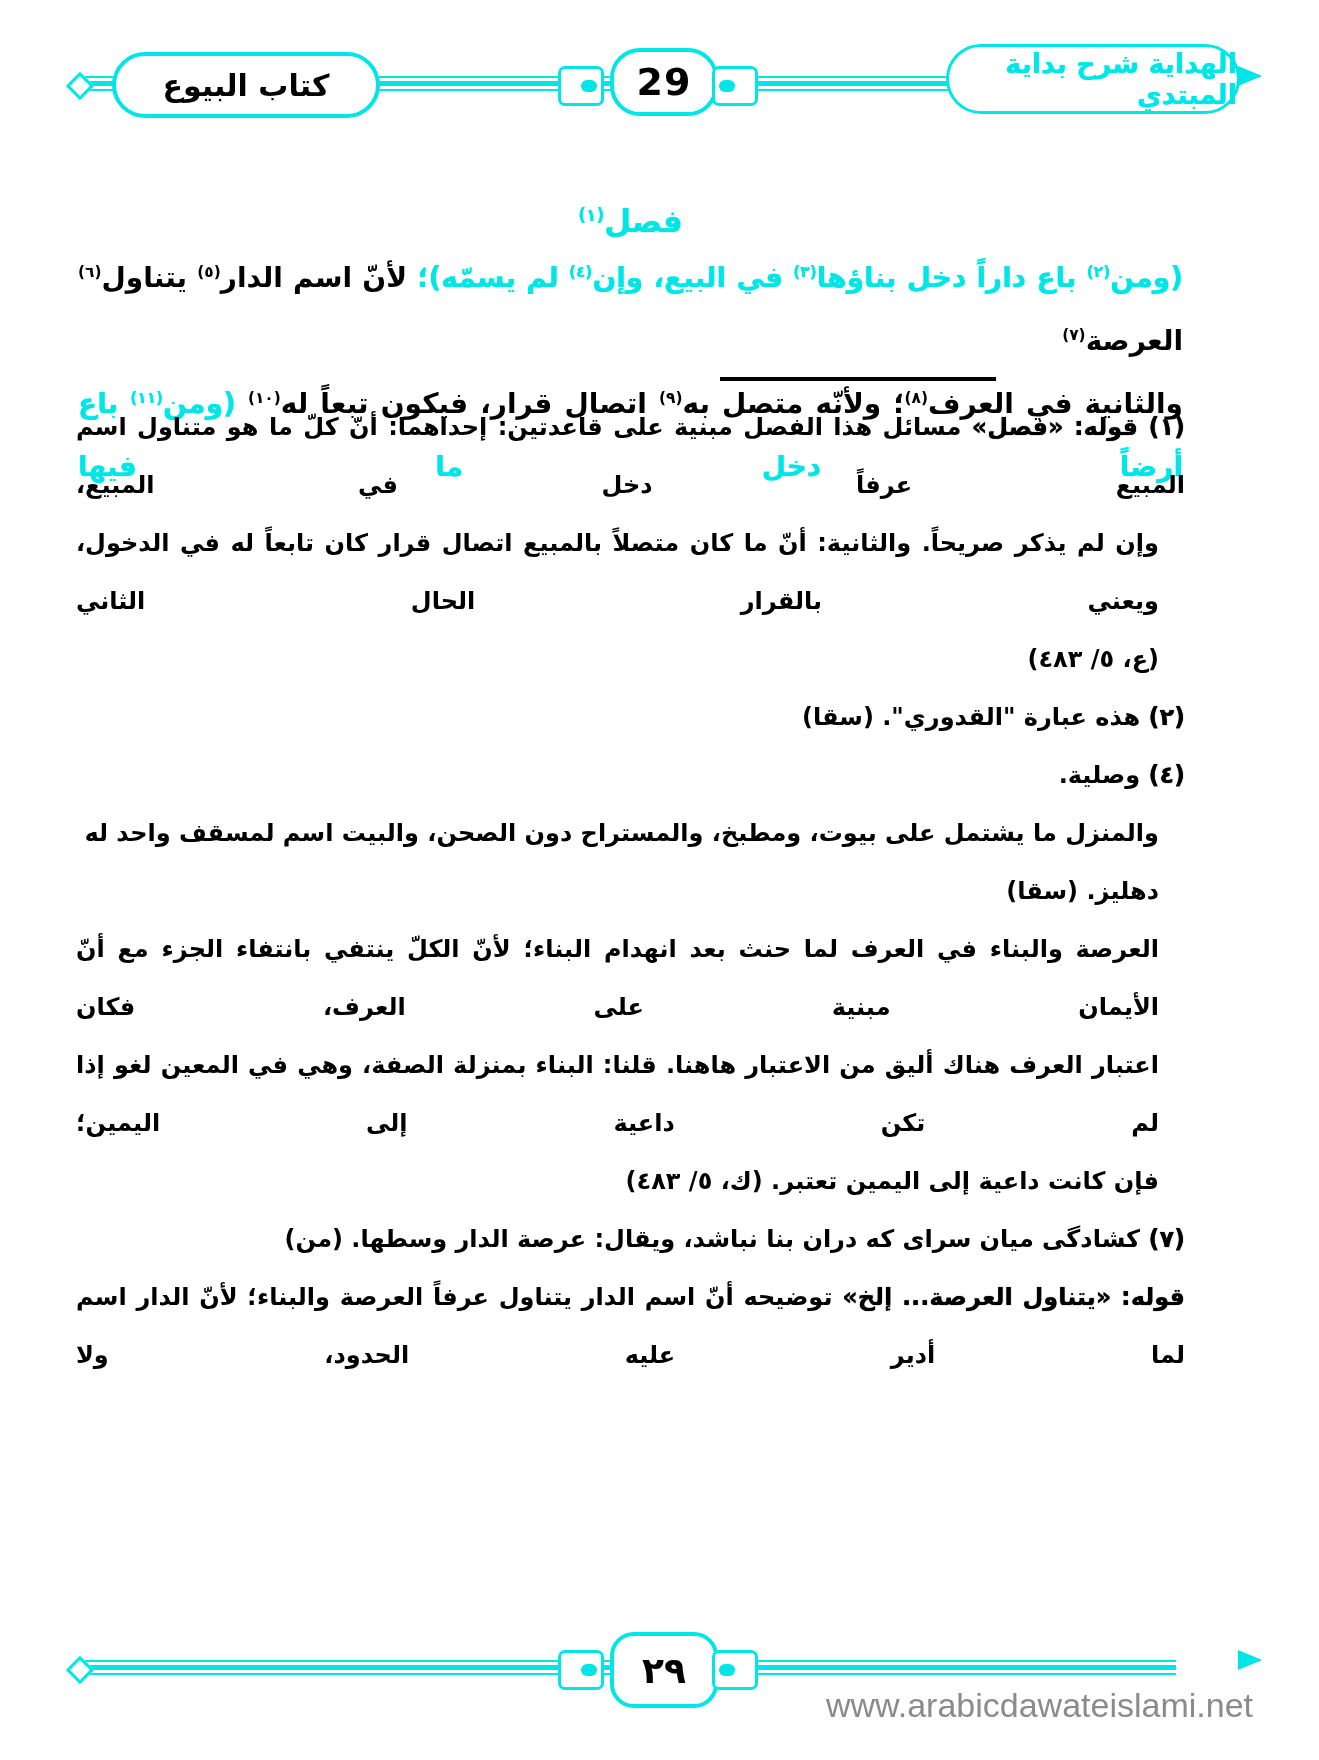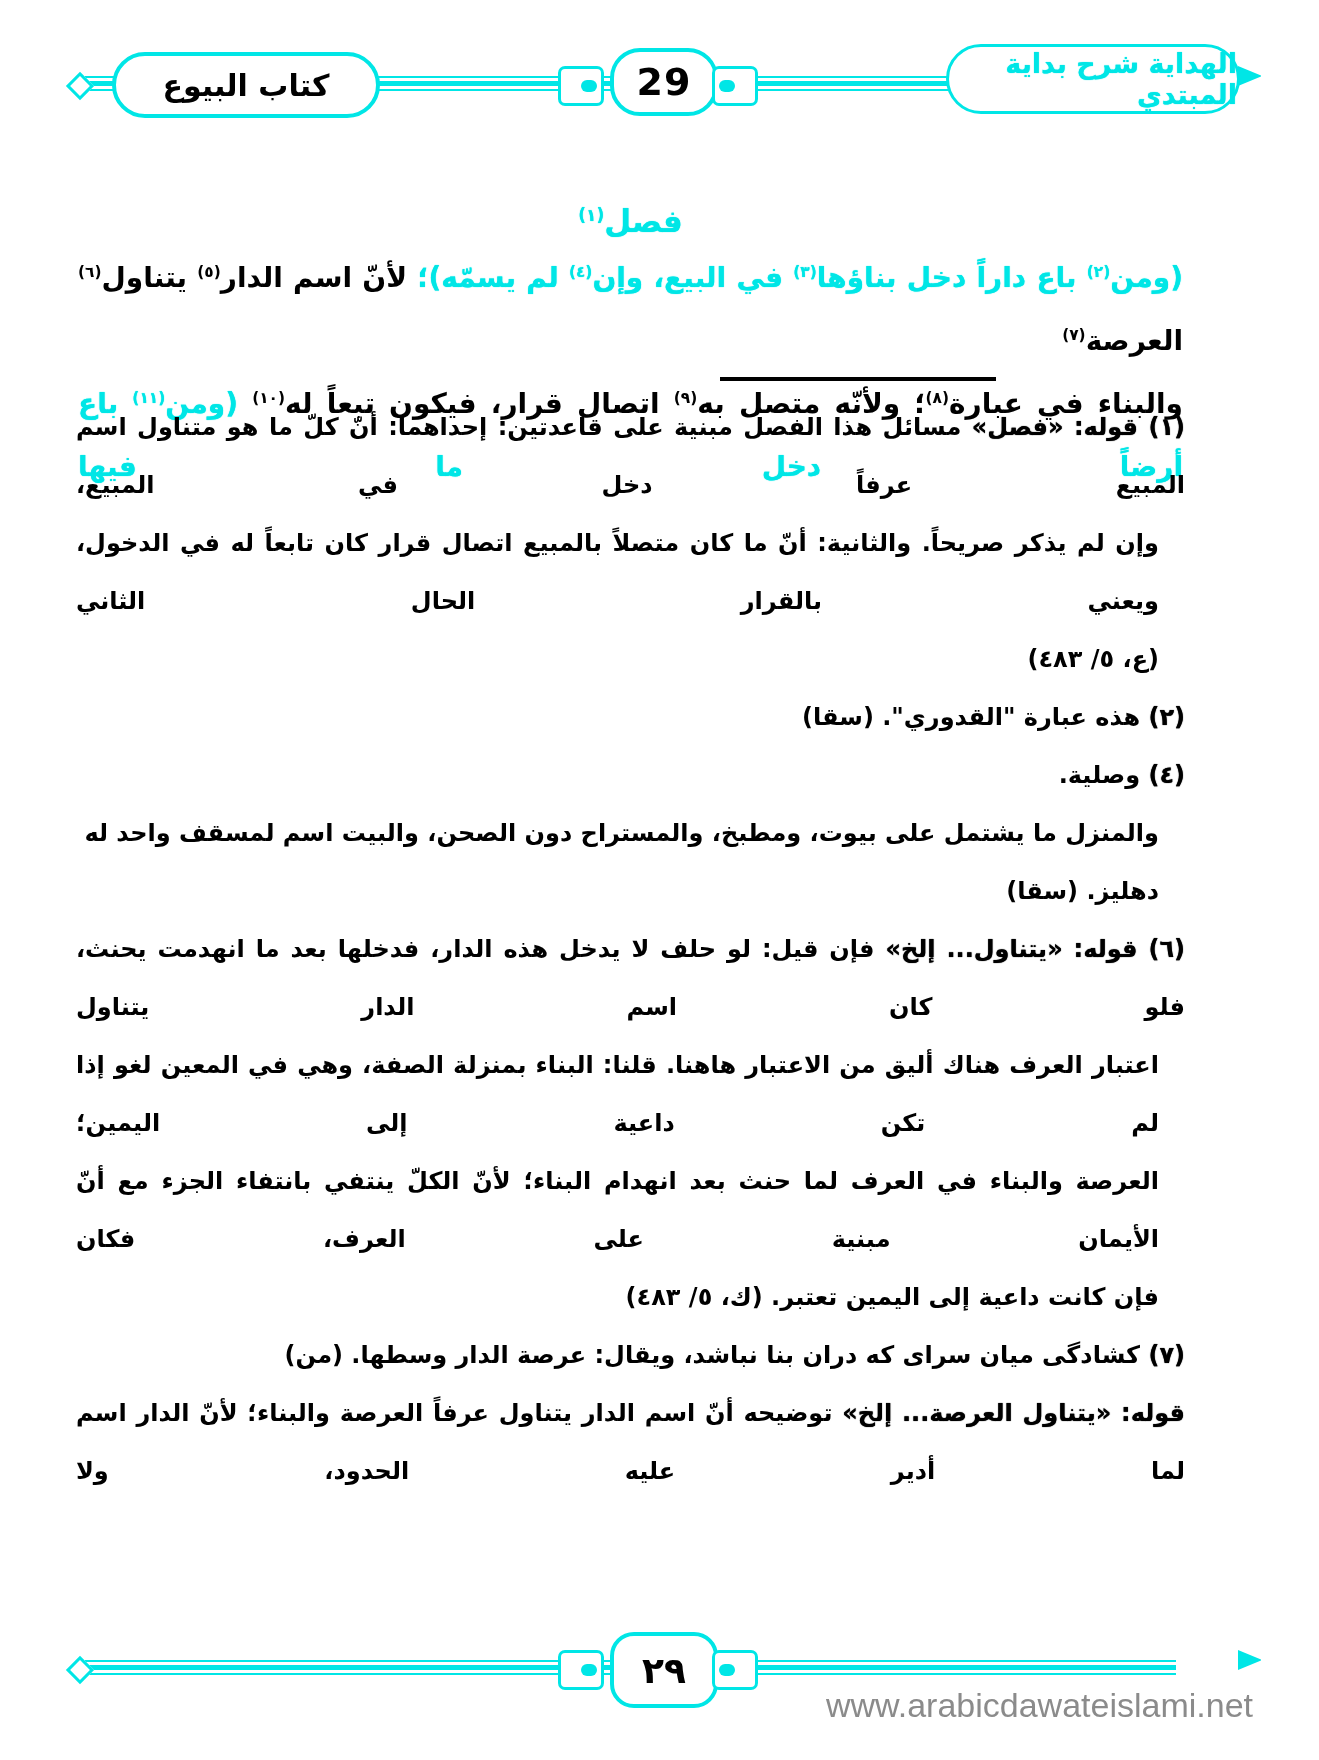--- a/index.html
+++ b/index.html
@@ -103,21 +103,21 @@
     </div>
     <div class="spear" style="left:1238px;top:66px;"></div>
   </div>
 
   <div id="matn">
     <div id="matn-heading">
       <span>فصل</span><sup class="note-ref">(١)</sup>
     </div>
     <div id="matn-lines">
         <div class="matn-line"><span class="accent">(ومن</span><sup class="accent note-ref">(٢)</sup><span class="accent"> باع داراً دخل بناؤها</span><sup class="accent note-ref">(٣)</sup><span class="accent"> في البيع، وإن</span><sup class="accent note-ref">(٤)</sup><span class="accent"> لم يسمّه)؛</span><span class="ink"> لأنّ اسم الدار</span><sup class="ink note-ref">(٥)</sup><span class="ink"> يتناول</span><sup class="ink note-ref">(٦)</sup><span class="ink"> العرصة</span><sup class="ink note-ref">(٧)</sup></div>
-        <div class="matn-line"><span class="ink">والبناء في عبارة</span><sup class="ink note-ref">(٨)</sup><span class="ink">؛ ولأنّه متصل به</span><sup class="ink note-ref">(٩)</sup><span class="ink"> اتصال قرار، فيكون تبعاً له</span><sup class="ink note-ref">(١٠)</sup><span class="accent"> (ومن</span><sup class="accent note-ref">(١١)</sup><span class="accent"> باع أرضاً دخل ما فيها</span></div>
+        <div class="matn-line"><span class="ink">والثانية في العرف</span><sup class="ink note-ref">(٨)</sup><span class="ink">؛ ولأنّه متصل به</span><sup class="ink note-ref">(٩)</sup><span class="ink"> اتصال قرار، فيكون تبعاً له</span><sup class="ink note-ref">(١٠)</sup><span class="accent"> (ومن</span><sup class="accent note-ref">(١١)</sup><span class="accent"> باع أرضاً دخل ما فيها</span></div>
       </div>
   </div>
 
   <div id="separator"></div>
 
   <div id="footnotes">
       <div class="footnote">
         <div class="fn-line just"><span class="fn-bold">(١) قوله: «فصل» </span><span class="fn-text">مسائل هذا الفصل مبنية على قاعدتين: إحداهما: أنّ كلّ ما هو متناول اسم المبيع عرفاً دخل في المبيع،</span></div>
         <div class="fn-line just indent"><span class="fn-text">وإن لم يذكر صريحاً. والثانية: أنّ ما كان متصلاً بالمبيع اتصال قرار كان تابعاً له في الدخول، ويعني بالقرار الحال الثاني</span></div>
         <div class="fn-line indent"><span class="fn-text">(ع، ٥/ ٤٨٣)</span></div>
@@ -125,23 +125,22 @@
       <div class="footnote">
         <div class="fn-line"><span class="fn-bold">(٢) </span><span class="fn-text">هذه عبارة "القدوري". (سقا)</span></div>
       </div>
       <div class="footnote">
         <div class="fn-line"><span class="fn-bold">(٤) </span><span class="fn-text">وصلية.</span></div>
       </div>
       <div class="footnote">
         <div class="fn-line indent"><span class="fn-text">والمنزل ما يشتمل على بيوت، ومطبخ، والمستراح دون الصحن، والبيت اسم لمسقف واحد له دهليز. (سقا)</span></div>
       </div>
       <div class="footnote">
-        <div class="fn-line just"><span class="fn-bold">(٦) قوله: «يتناول... إلخ» </span><span class="fn-text">فإن قيل: لو حلف لا يدخل هذه الدار، فدخلها بعد ما انهدمت يحنث، فلو كان اسم الدار يتناول</span></div>
+        <div class="fn-line just indent"><span class="fn-text">العرصة والبناء في العرف لما حنث بعد انهدام البناء؛ لأنّ الكلّ ينتفي بانتفاء الجزء مع أنّ الأيمان مبنية على العرف، فكان</span></div>
         <div class="fn-line just indent"><span class="fn-text">اعتبار العرف هناك أليق من الاعتبار هاهنا. قلنا: البناء بمنزلة الصفة، وهي في المعين لغو إذا لم تكن داعية إلى اليمين؛</span></div>
-        <div class="fn-line just indent"><span class="fn-text">العرصة والبناء في العرف لما حنث بعد انهدام البناء؛ لأنّ الكلّ ينتفي بانتفاء الجزء مع أنّ الأيمان مبنية على العرف، فكان</span></div>
         <div class="fn-line indent"><span class="fn-text">فإن كانت داعية إلى اليمين تعتبر. (ك، ٥/ ٤٨٣)</span></div>
       </div>
       <div class="footnote">
         <div class="fn-line"><span class="fn-bold">(٧) </span><span class="fn-text">كشادگى ميان سراى كه دران بنا نباشد، ويقال: عرصة الدار وسطها. (من)</span></div>
       </div>
       <div class="footnote">
         <div class="fn-line just"><span class="fn-bold">قوله: «يتناول العرصة... إلخ» </span><span class="fn-text">توضيحه أنّ اسم الدار يتناول عرفاً العرصة والبناء؛ لأنّ الدار اسم لما أدير عليه الحدود، ولا</span></div>
       </div>
     </div>
 

